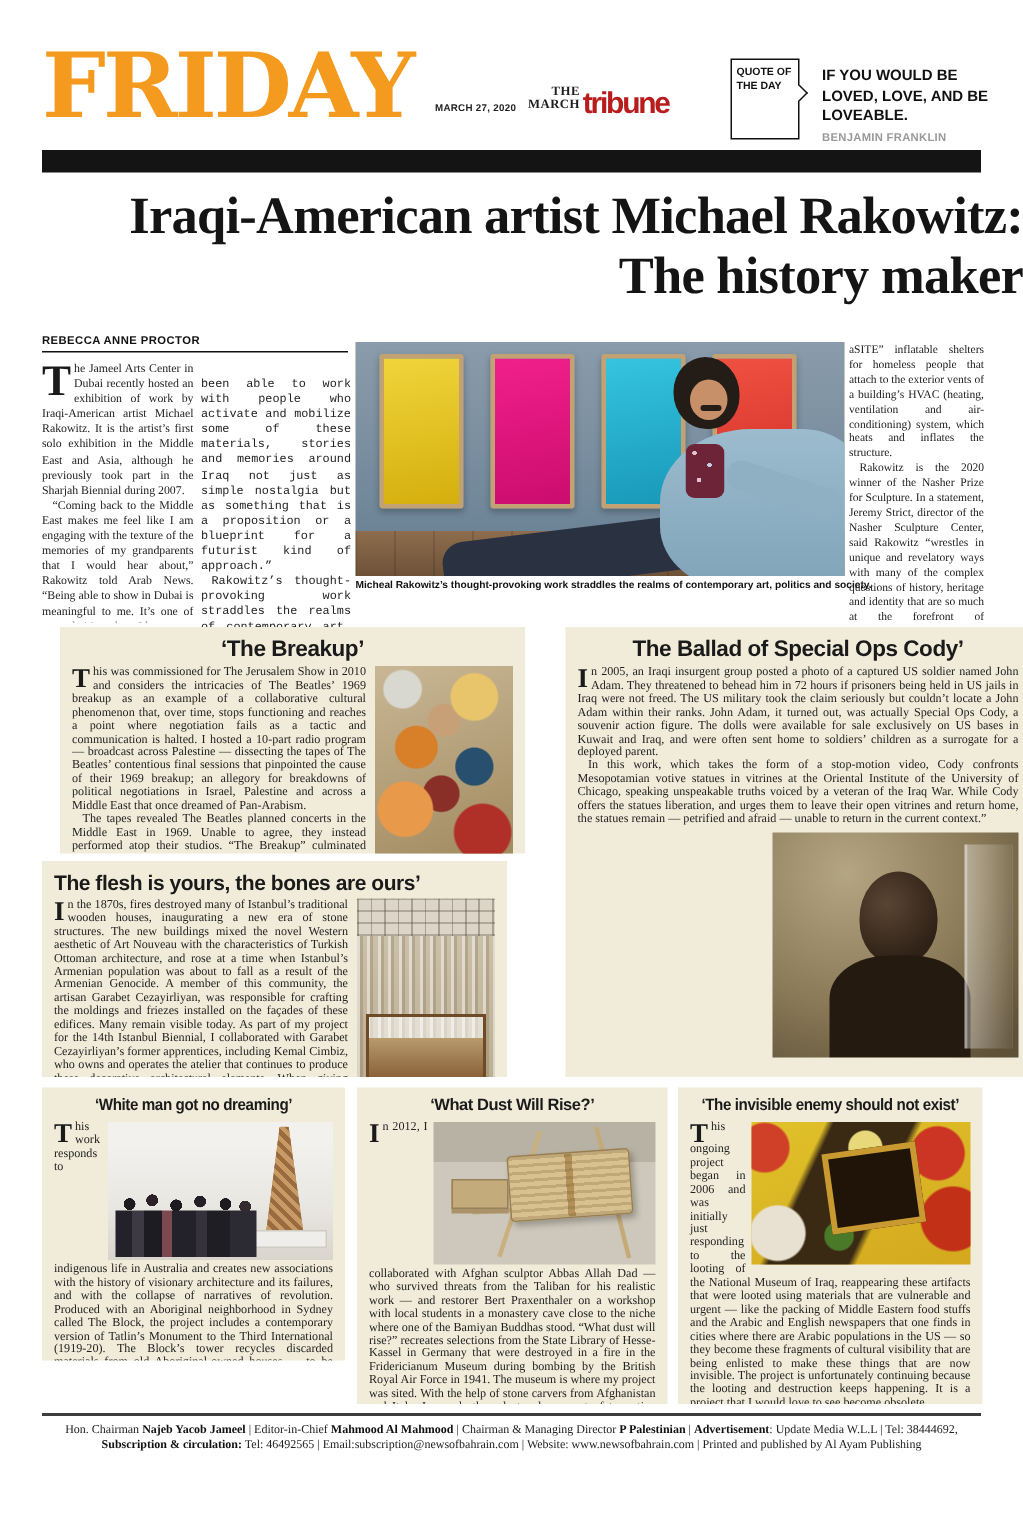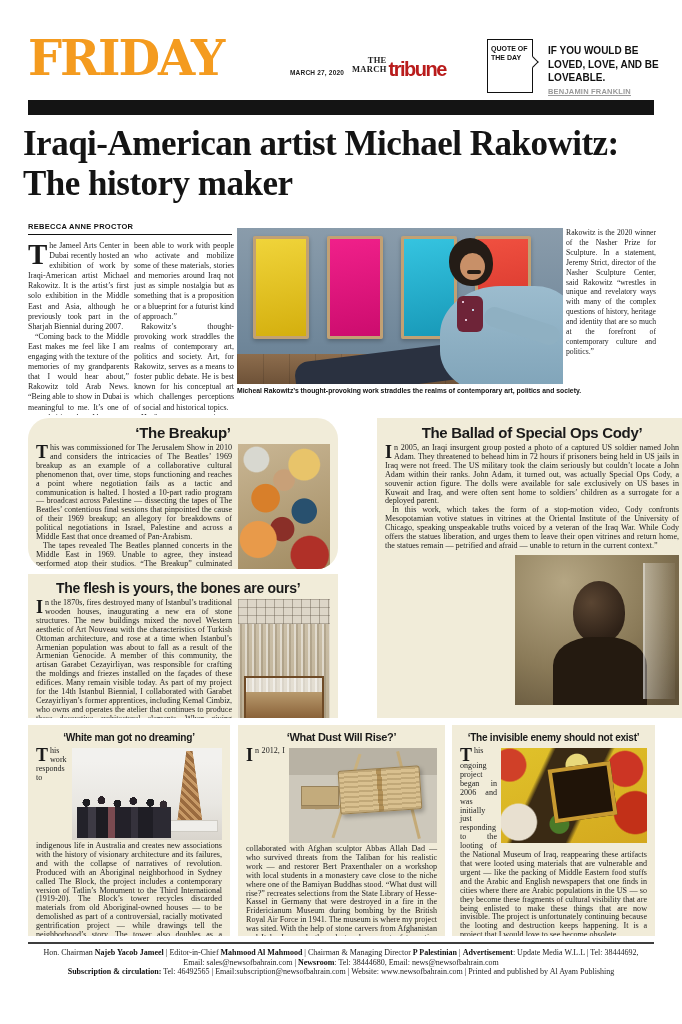--- a/index.html
+++ b/index.html
@@ -2,78 +2,78 @@
 <html><head>
 <meta charset="utf-8">
 <style>
   html,body{margin:0;padding:0;background:#fff;}
   .page{position:relative;width:682px;height:1024px;background:#fff;overflow:hidden;
         font-family:"Liberation Serif",serif;color:#1d1d1d;margin:0 auto;}
   .sans{font-family:"Liberation Sans",sans-serif;}
 
   
   .friday{position:absolute;left:28px;top:26px;font-family:"DejaVu Serif",serif;
-          font-weight:bold;font-size:48px;line-height:64px;letter-spacing:-2px;color:#f49b1f;}
+          font-weight:bold;font-size:60px;line-height:64px;letter-spacing:-2px;color:#f49b1f;}
   .mast-date{position:absolute;left:290px;top:69px;font-family:"Liberation Sans",sans-serif;
           font-size:6.5px;font-weight:bold;color:#222;letter-spacing:.2px;}
   .logo{position:absolute;left:352px;top:56px;display:flex;align-items:flex-start;}
   .logo-stack{display:flex;flex-direction:column;text-align:right;font-family:"Liberation Serif",serif;
           font-weight:bold;font-size:8.5px;line-height:8.5px;letter-spacing:.3px;margin-right:2px;margin-bottom:3px;}
   .logo-main{font-family:Liberation Sans, sans-serif;font-weight:bold;font-size:20px;line-height:26px;
           letter-spacing:-1.5px;color:#b91c1c;}
   .quote-box{position:absolute;left:487px;top:39px;width:38px;height:44px;border:1.5px solid #111;
           background:#fff;padding:4px 3px;font-family:"Liberation Sans",sans-serif;font-size:7px;
           font-weight:bold;line-height:1.3;color:#111;}
   .quote-box::after{content:"";position:absolute;right:-5px;top:18px;width:7px;height:7px;background:#fff;
           border-top:1.5px solid #111;border-right:1.5px solid #111;transform:rotate(45deg);}
   .mast-quote{position:absolute;left:548px;top:44px;width:126px;font-family:"Liberation Sans",sans-serif;}
   .mast-quote .q{font-size:10px;font-weight:bold;color:#101010;line-height:1.35;}
-  .mast-quote .a{font-size:7.5px;font-weight:bold;color:#9a9a9a;margin-top:2px;letter-spacing:.2px;text-decoration:underline;}
+  .mast-quote .a{font-size:7.5px;font-weight:bold;color:#9a9a9a;margin-top:2px;letter-spacing:.2px;}
   .black-bar{position:absolute;left:28px;top:100px;width:626px;height:15px;background:#141414;}
 
   
-  .headline{position:absolute;left:0;right:0;top:124px;margin:0;text-align:left;
+  .headline{position:absolute;left:0;right:0;top:124px;margin:0;text-align:right;
           font-family:"Liberation Serif",serif;font-weight:bold;font-size:35px;line-height:40px;
           letter-spacing:-.5px;color:#141414;padding-left:23px;}
 
   
   .byline{position:absolute;left:28px;top:222px;width:204px;font-family:"Liberation Sans",sans-serif;
           font-size:7.5px;font-weight:bold;letter-spacing:.3px;color:#111;
           border-bottom:1.5px solid #111;padding-bottom:3px;}
   .col{position:absolute;font-size:7.9px;line-height:10.1px;text-align:justify;color:#222;overflow:hidden;}
   .col p{margin:0;}
   .col p + p{text-indent:7px;}
   .col1{left:28px;top:241px;width:101px;height:174px;}
-  .col2{left:134px;top:241px;width:100px;height:174px;}
+  .col2{left:134px;top:252px;width:100px;height:174px;font-family:Liberation Mono, monospace;}
   .col3{left:566px;top:228px;width:90px;height:188px;font-size:7.7px;line-height:9.9px;}
   .drop{float:left;font-weight:bold;color:#1a1a1a;}
   .drop-big{font-size:29px;line-height:23px;padding:2px 2px 0 0;}
   .drop-sm{font-size:18px;line-height:14px;padding:1px 2px 0 0;}
   .caption{position:absolute;left:237px;top:387px;width:400px;font-family:"Liberation Sans",sans-serif;
           font-size:6.8px;font-weight:bold;color:#111;}
 
   
   .box{position:absolute;background:#f1ecd9;padding:6px 8px;box-sizing:border-box;overflow:hidden;}
   .box-title{font-family:"Liberation Sans",sans-serif;font-weight:bold;color:#1a1a1a;margin:0 0 3px 0;
           white-space:nowrap;}
   .t-center{text-align:center;}
   .t-cond{transform:scaleX(.92);transform-origin:center top;}
   .box-text{font-size:8.1px;line-height:8.9px;text-align:justify;color:#222;}
   .box-text p{margin:0;}
   .box-text p + p{text-indent:7px;}
   .box-row{display:flex;gap:6px;}
   .box-row .box-text{flex:1;}
-  .box-breakup{left:28px;top:418px;width:310px;height:151px;border-radius:21px;}
+  .box-breakup{left:40px;top:418px;width:310px;height:151px;}
   .box-ballad{left:345px;top:418px;width:310px;height:300px;margin-left:32px;}
   .box-flesh{left:28px;top:574px;width:310px;height:144px;}
-  .box-whiteman{left:28px;top:725px;width:202px;height:211px;}
+  .box-whiteman{left:28px;top:725px;width:202px;height:182px;}
   .box-dust{left:238px;top:725px;width:207px;height:211px;}
   .box-invisible{left:452px;top:725px;width:203px;height:211px;}
   .title-lg{font-size:15px;letter-spacing:-.3px;}
-  .title-md{font-size:14px;letter-spacing:-.3px;margin-left:20px;}
+  .title-md{font-size:14px;letter-spacing:-.3px;}
   .title-sm{font-size:11px;letter-spacing:-.3px;margin-bottom:4px;}
   .fr{float:right;margin:1px 0 2px 4px;}
 
   
   .photo{position:relative;overflow:hidden;background:#b9ad92;}
   .photo-main{position:absolute;left:237px;top:228px;width:326px;height:156px;}
   .rk-wall{position:absolute;inset:0;background:linear-gradient(180deg,#8a9cab,#70879a 72%,#657d91);}
   .rk-floor{position:absolute;left:0;right:0;bottom:0;height:30px;
      background:repeating-linear-gradient(90deg,rgba(0,0,0,.12) 0 1px,transparent 1px 26px),
      linear-gradient(180deg,#8d6d4d,#6e5238);}
@@ -210,20 +210,21 @@
   <div class="col col1">
     <p><span class="drop drop-big">T</span><span>he Jameel Arts Center in Dubai recently hosted an exhibition of work by Iraqi-American artist Michael Rakowitz. It is the artist’s first solo exhibition in the Middle East and Asia, although he previously took part in the Sharjah Biennial during 2007.</span></p>
     <p>“Coming back to the Middle East makes me feel like I am engaging with the texture of the memories of my grandparents that I would hear about,” Rakowitz told Arab News. “Being able to show in Dubai is meaningful to me. It’s one of several cities where I have</p>
   </div>
   <div class="col col2">
     <p>been able to work with people who activate and mobilize some of these materials, stories and memories around Iraq not just as simple nostalgia but as something that is a proposition or a blueprint for a futurist kind of approach.”</p>
     <p>Rakowitz’s thought-provoking work straddles the realms of contemporary art, politics and society. Art, for Rakowitz, serves as a means to foster public debate. He is best known for his conceptual art which challenges perceptions of social and historical topics.</p>
     <p>He first came to prominence in the late Nineties thanks to with his ongoing series “par-</p>
   </div>
   <div class="col col3">
+    <p>aSITE” inflatable shelters for homeless people that attach to the exterior vents of a building’s HVAC (heating, ventilation and air-conditioning) system, which heats and inflates the structure.</p>
     <p>Rakowitz is the 2020 winner of the Nasher Prize for Sculpture. In a statement, Jeremy Strict, director of the Nasher Sculpture Center, said Rakowitz “wrestles in unique and revelatory ways with many of the complex questions of history, heritage and identity that are so much at the forefront of contemporary culture and politics.”</p>
 
   </div>
 
   <div class="photo photo-main">
     <div class="rk-wall"></div>
     <div class="rk-panel rk-p1"></div>
     <div class="rk-panel rk-p2"></div>
     <div class="rk-panel rk-p3"></div>
     <div class="rk-panel rk-p4"></div>
@@ -306,17 +307,16 @@
     <div class="box-text">
       <div class="photo photo-invisible fr">
         <div class="inv-frame"></div>
       </div>
       <p><span class="drop drop-sm">T</span><span>his ongoing project began in 2006 and was initially just responding to the looting of the National Museum of Iraq, reappearing these artifacts that were looted using materials that are vulnerable and urgent — like the packing of Middle Eastern food stuffs and the Arabic and English newspapers that one finds in cities where there are Arabic populations in the US — so they become these fragments of cultural visibility that are being enlisted to make these things that are now invisible. The project is unfortunately continuing because the looting and destruction keeps happening. It is a project that I would love to see become obsolete.</span></p>
     </div>
   </section>
 
   <div class="footer">
     <div><span>Hon. Chairman </span><b>Najeb Yacob Jameel</b><span>  |  Editor-in-Chief </span><b>Mahmood Al Mahmood</b><span>  |  Chairman &amp; Managing Director </span><b>P Palestinian</b><span>  |  </span><b>Advertisement</b><span>: Update Media W.L.L  |  Tel: 38444692,</span></div>
-    <div><span>Email: sales@newsofbahrain.com  |  </span><b>Newsroom</b><span>: Tel: 38444680, Email: news@newsofbahrain.com</span></div>
     <div><b>Subscription &amp; circulation:</b><span> Tel: 46492565 | Email:subscription@newsofbahrain.com  |  Website: www.newsofbahrain.com  | Printed and published by Al Ayam Publishing</span></div>
   </div>
 
 </div>
 
 </body></html>

